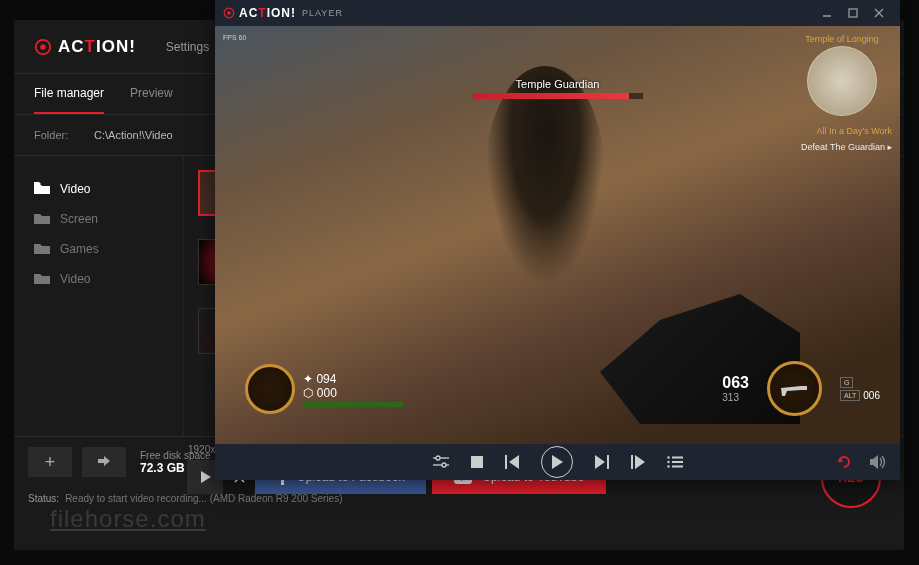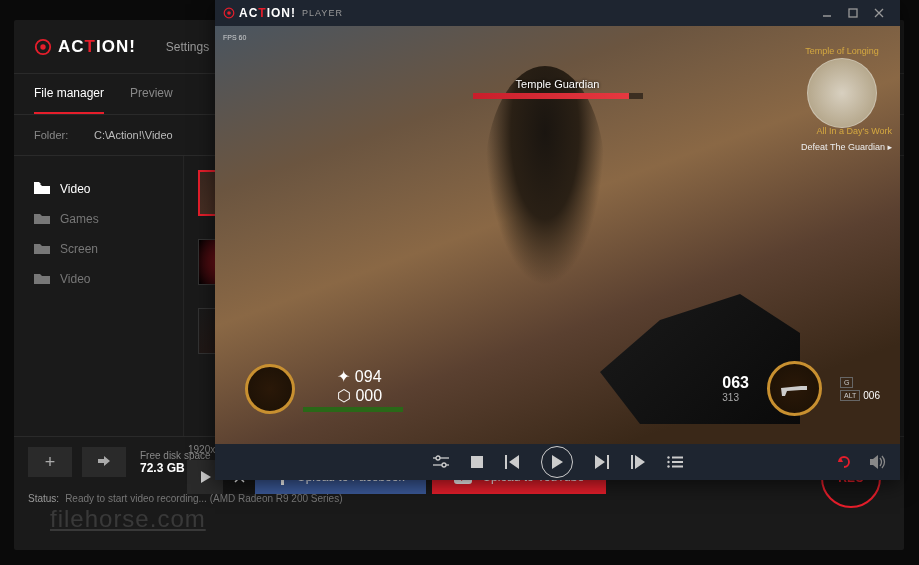--- a/index.html
+++ b/index.html
@@ -65,29 +65,29 @@
 .win-btn { width: 26px; height: 18px; display: flex; align-items: center; justify-content: center; cursor: pointer; color: #999; font-size: 11px; }
 
 .video-area { width: 100%; height: 418px; background: linear-gradient(160deg, #4a5560 0%, #6b5540 25%, #8a6845 45%, #5a4030 65%, #3a2818 85%); position: relative; overflow: hidden; }
 
 
 .hud-top-left { position: absolute; top: 8px; left: 8px; font-size: 7px; color: rgba(255,255,255,0.7); }
 .hud-top-center { position: absolute; top: 52px; left: 50%; transform: translateX(-50%); text-align: center; }
 .boss-name { color: #fff; font-size: 11px; text-shadow: 0 0 3px #000; }
 .boss-hp { width: 170px; height: 6px; background: rgba(0,0,0,0.5); margin: 3px auto; position: relative; }
 .boss-hp-fill { position: absolute; left: 0; top: 0; height: 100%; width: 92%; background: linear-gradient(90deg,#c81e2b,#e63940); }
-.minimap { position: absolute; top: 20px; right: 8px; width: 100px; }
+.minimap { position: absolute; top: 8px; right: 8px; width: 100px; }
 .minimap-title { color: #d4a840; font-size: 9px; text-align: center; margin-bottom: 2px; }
 .minimap-circle { width: 70px; height: 70px; border-radius: 50%; background: radial-gradient(circle,#d8d0c0,#a89878); margin: 0 auto; border: 1px solid rgba(255,255,255,0.3); position: relative; }
 .objectives { position: absolute; top: 100px; right: 8px; text-align: right; font-size: 9px; }
 .obj1 { color: #d4a840; margin-bottom: 6px; }
 .obj2 { color: #eee; }
 .hud-bottom-left { position: absolute; bottom: 30px; left: 30px; display: flex; align-items: center; gap: 8px; }
 .hp-ring { width: 50px; height: 50px; border: 3px solid #c89030; border-radius: 50%; background: radial-gradient(circle,#2a1808,#1a1005); }
-.hp-nums { font-size: 16px; color: #fff; margin-left: 34px; }
+.hp-nums { font-size: 12px; color: #fff; }
 .hp-bar { width: 100px; height: 5px; background: #2a6818; margin-top: 2px; }
 .hud-bottom-right { position: absolute; bottom: 28px; right: 20px; display: flex; align-items: center; gap: 18px; }
 .ammo { color: #fff; font-size: 16px; font-weight: 700; text-align: right; }
 .ammo-sub { font-size: 10px; color: #aaa; }
 .weapon-ring { width: 55px; height: 55px; border: 3px solid #c89030; border-radius: 50%; background: radial-gradient(circle,#2a1808,#1a1005); display:flex;align-items:center;justify-content:center; }
 .key-hints { display: flex; flex-direction: column; gap: 2px; }
 .key-hint { font-size: 7px; color: #ccc; border: 1px solid #666; padding: 1px 3px; }
 
 
 .figure { position: absolute; top: 40px; left: 270px; width: 120px; height: 220px; background: radial-gradient(ellipse at 50% 30%, #1a1510, #2a2015 40%, transparent 70%); border-radius: 50% 50% 30% 30%; }
@@ -133,27 +133,27 @@
       <div class="sidebar-item active">
         <svg class="icon" viewBox="0 0 16 12">
             <path fill="#fff" d="M0 2 L6 2 L8 4 L16 4 L16 12 L0 12 Z M0 0 L5 0 L7 2 L0 2 Z"></path>
           </svg>
         <span>Video</span>
       </div>
       <div class="sidebar-item">
         <svg class="icon" viewBox="0 0 16 12">
             <path fill="#777" d="M0 2 L6 2 L8 4 L16 4 L16 12 L0 12 Z"></path>
           </svg>
-        <span>Games</span>
+        <span>Screen</span>
       </div>
       <div class="sidebar-item">
         <svg class="icon" viewBox="0 0 16 12">
             <path fill="#777" d="M0 2 L6 2 L8 4 L16 4 L16 12 L0 12 Z"></path>
           </svg>
-        <span>Screen</span>
+        <span>Games</span>
       </div>
       <div class="sidebar-item">
         <svg class="icon" viewBox="0 0 16 12">
             <path fill="#777" d="M0 2 L6 2 L8 4 L16 4 L16 12 L0 12 Z"></path>
           </svg>
         <span>Video</span>
       </div>
     </div>
 
     <div class="thumbs">

